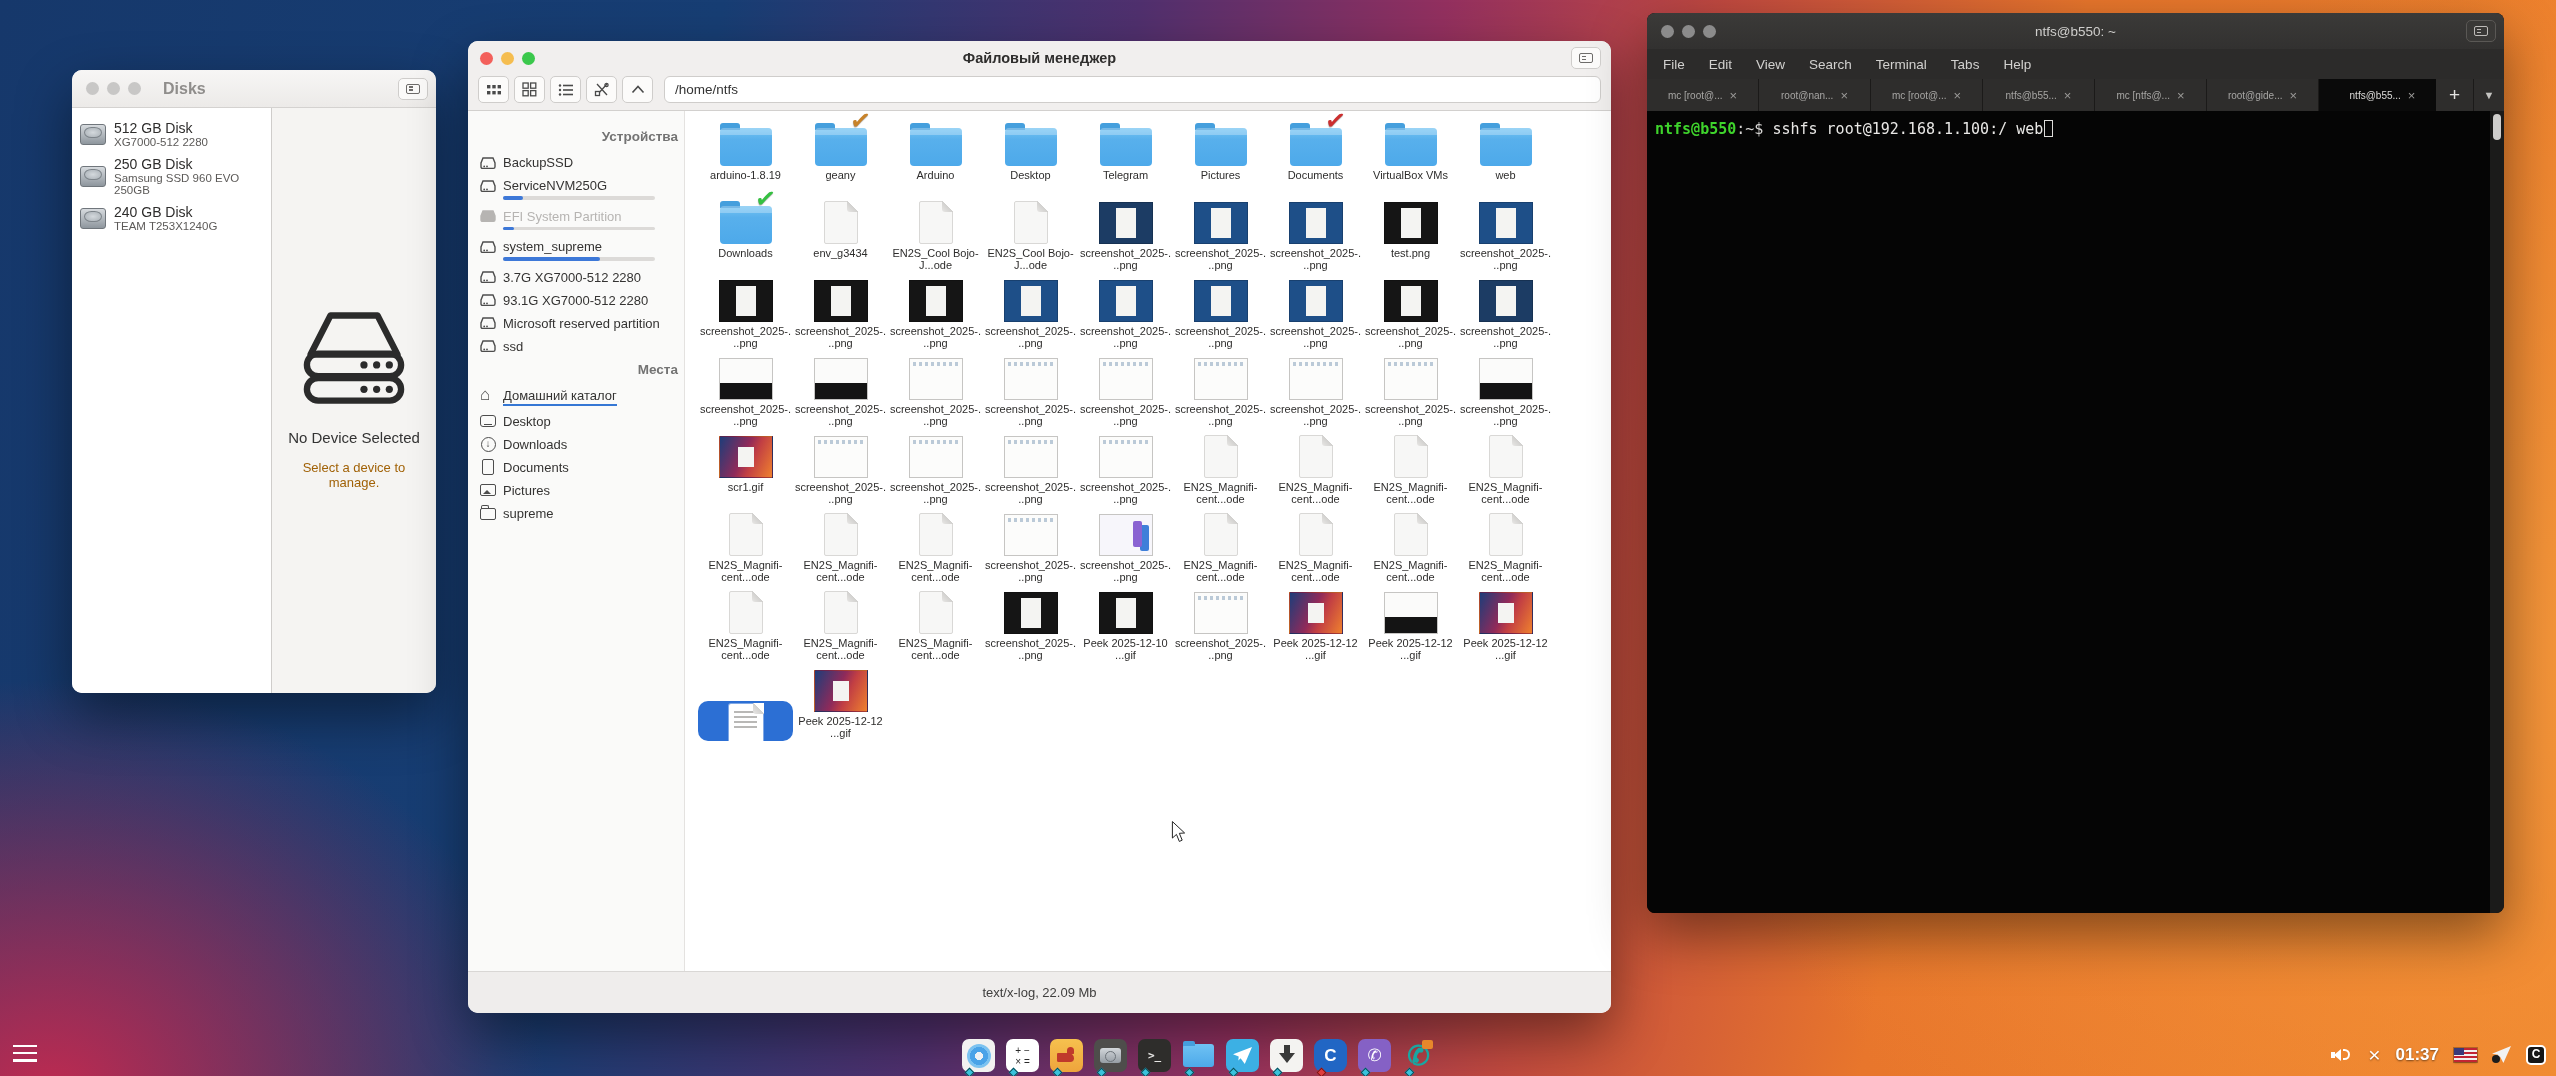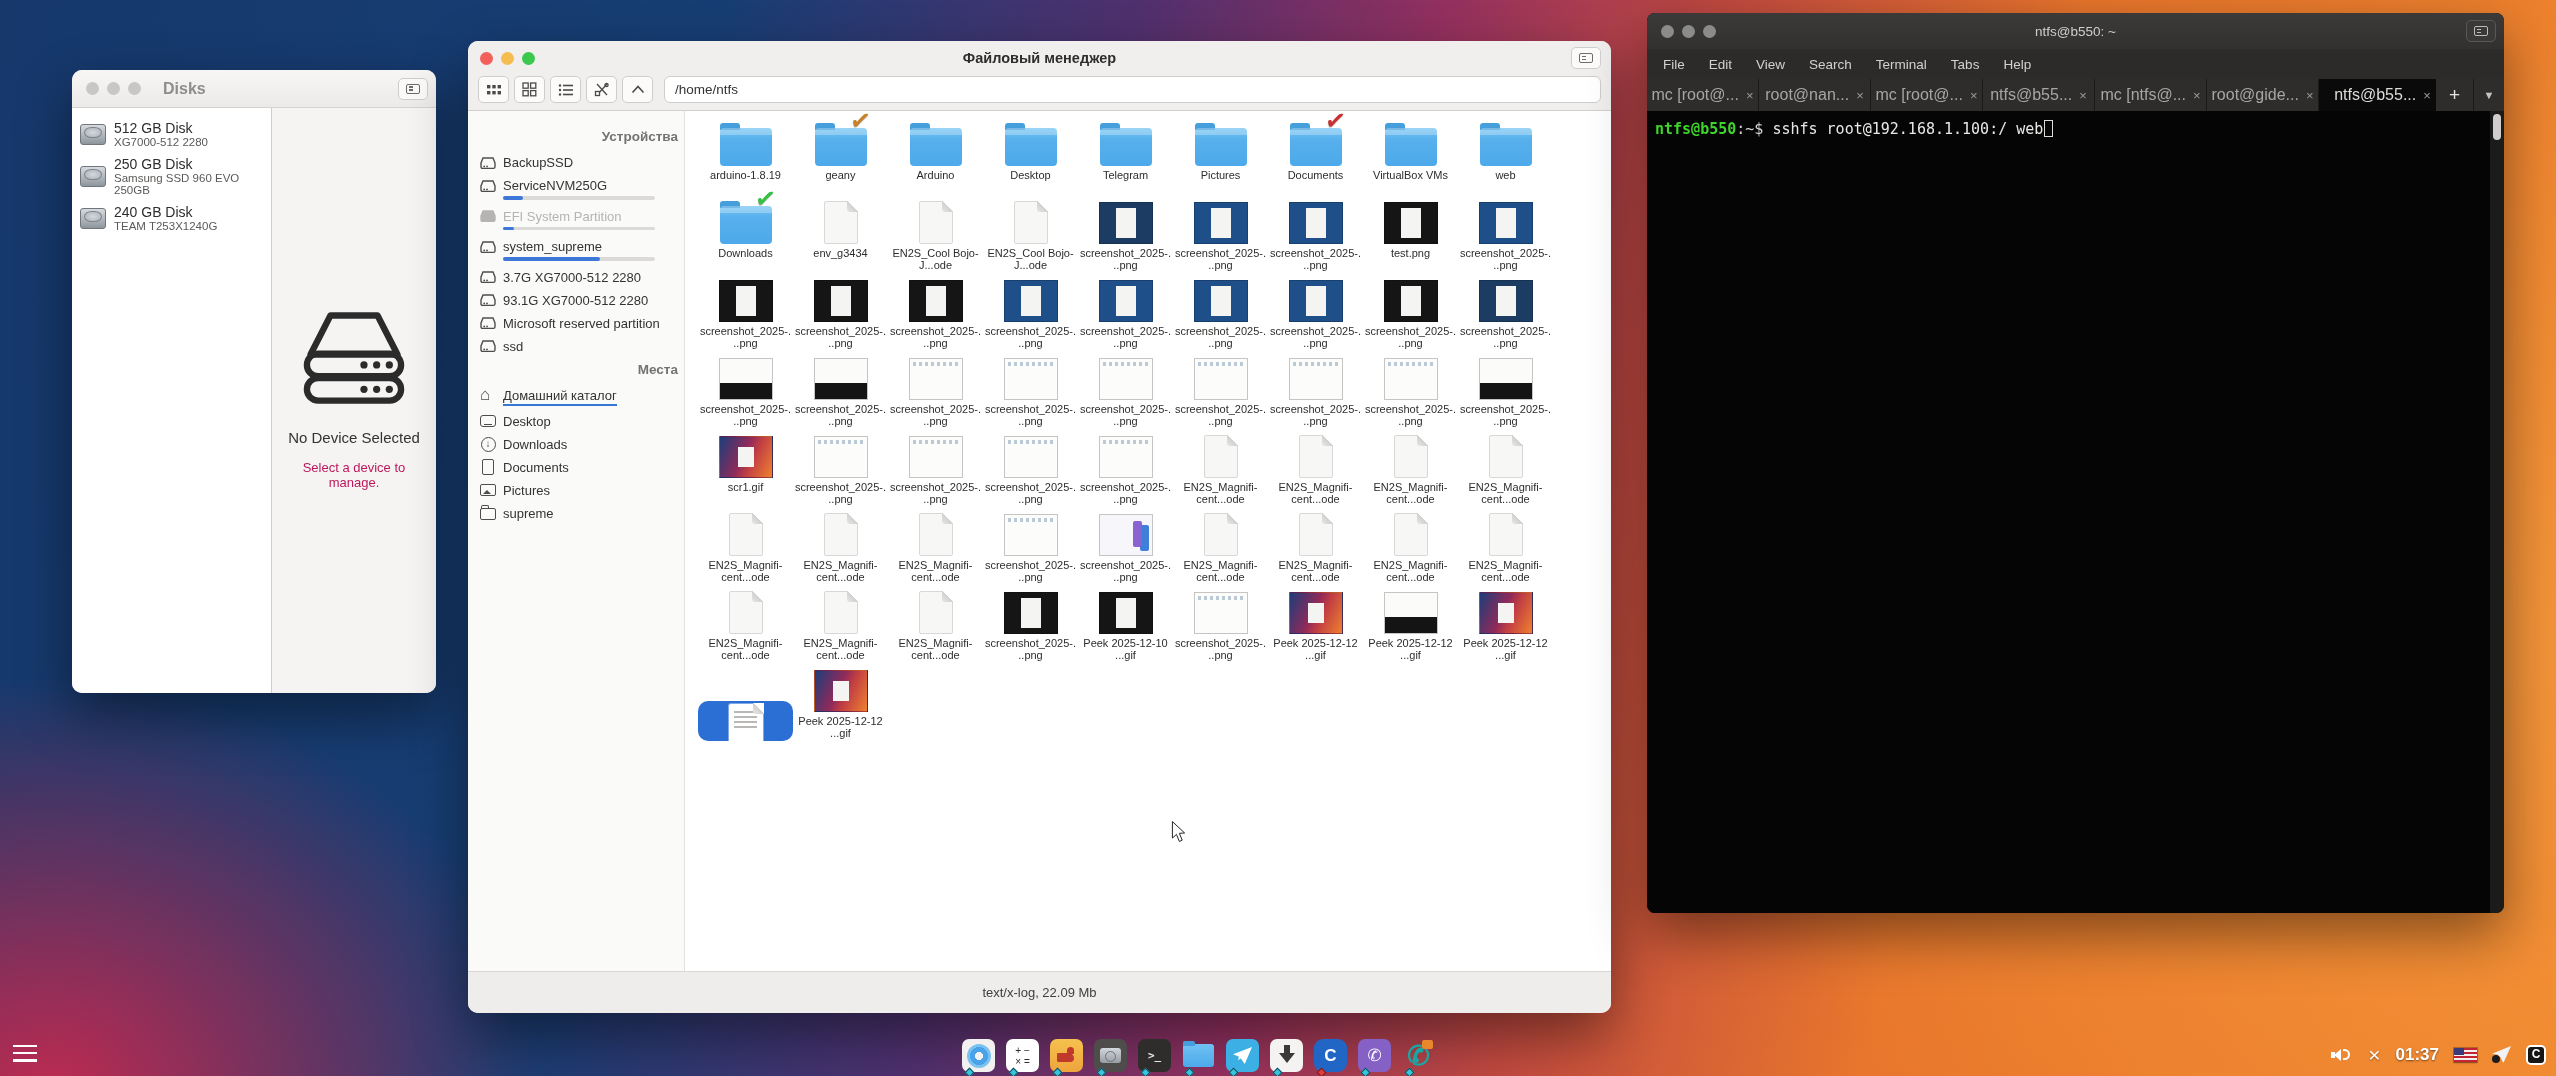--- a/index.html
+++ b/index.html
@@ -37,21 +37,21 @@
   .d-item{ display:flex; gap:8px; align-items:center; padding:4px 8px; cursor:default; }
   .d-drive-icon{ width:26px; height:21px; flex:none; border-radius:3px; border:1px solid #70767c;
     background:linear-gradient(180deg,#d7dbdf,#8e969d); position:relative; }
   .d-drive-icon::before{ content:""; position:absolute; left:3px; right:3px; top:2px; height:9px;
     border-radius:50% / 60%; background:radial-gradient(#d4d9dd,#a8afb5); border:1px solid #7d848a; }
   .d-name{ display:block; font-size:14px; color:#2e2d2c; }
   .d-model{ display:block; font-size:11.5px; color:#5c5a58; }
   .d-empty{ flex:1; background:#f5f4f2; display:flex; flex-direction:column; align-items:center; justify-content:center; padding:0 14px; text-align:center; }
   .d-bigicon{ margin-bottom:22px; }
   .d-empty-title{ font-size:15px; color:#333; }
-  .d-empty-sub{ font-size:13px; color:#be185d; width:130px;margin-top:14px; }
+  .d-empty-sub{ font-size:13px; color:#a16207; width:130px;margin-top:14px; }
 
   
   .fm{ left:468px; top:41px; width:1143px; height:972px; background:#fff; }
   .fm-titlebar{ height:34px; background:#f1efee; display:flex; align-items:center; padding:0 10px 0 12px; }
   .fm-title{ position:absolute; left:0; right:0; text-align:center; font-size:14.5px; font-weight:bold; color:#2f2e2d; pointer-events:none; }
   .fm-titlebar .winbtn{ margin-left:auto; z-index:1; }
   .fm-toolbar{ height:36px; background:#f1efee; border-bottom:1px solid #d2d0ce; display:flex; align-items:center; gap:5px; padding:0 10px 6px 10px; }
   .tb-btn{ width:31px; height:27px; background:#fcfbfa; border:1px solid #cfcdcb; border-radius:5px;
     display:flex; align-items:center; justify-content:center; cursor:pointer; color:#4a4a4a; }
   .fm-path{ flex:1; height:27px; margin-left:6px; border:1px solid #cfcdcb; border-radius:6px; background:#fff;
@@ -123,21 +123,21 @@
   
   .term{ left:1647px; top:13px; width:857px; height:900px; background:#050505; border-radius:8px; }
   .t-titlebar{ height:36px; background:linear-gradient(#3b3a38,#323130); display:flex; align-items:center; padding:0 8px 0 14px; position:relative; }
   .t-title{ position:absolute; left:0; right:0; text-align:center; font-size:13.5px; color:#cfcecc; pointer-events:none; }
   .t-titlebar .winbtn{ margin-left:auto; z-index:1; }
   .t-menubar{ height:30px; background:#2c2b2a; display:flex; align-items:center; gap:24px; padding:0 16px; }
   .t-menu-item{ font-size:13.5px; color:#d2d1cf; cursor:pointer; }
   .t-tabbar{ height:32px; background:#232221; display:flex; align-items:stretch; }
   .t-tab{ flex:0 0 112px; display:flex; align-items:center; justify-content:center; gap:7px;
     background:#2e2d2c; border-right:1px solid #1b1a19; cursor:pointer; min-width:0; }
-  .t-tab-label{ font-size:16px; color:#a7a6a4; white-space:nowrap; overflow:hidden; }
+  .t-tab-label{ font-size:10px; color:#a7a6a4; white-space:nowrap; overflow:hidden; }
   .t-tab.active{ background:#0a0a0a; flex-basis:128px; }
   .t-tab.active .t-tab-label{ color:#dddcda; }
   .tab-close{ color:#9b9a98; font-size:13px; line-height:1; cursor:pointer; }
   .tab-close::before{ content:"×"; }
   .t-newtab{ width:38px; display:flex; align-items:center; justify-content:center; background:#2e2d2c; color:#e4e3e1; font-size:19px; cursor:pointer; border-right:1px solid #1b1a19; }
   .t-newtab::before{ content:"+"; }
   .t-caret{ width:30px; display:flex; align-items:center; justify-content:center; background:#2e2d2c; color:#c4c3c1; font-size:11px; cursor:pointer; }
   .t-caret::before{ content:"▼"; }
   .t-body{ position:absolute; top:98px; bottom:0; left:0; right:14px; background:#050505; padding:9px 0 0 8px;
     font-family:"DejaVu Sans Mono",monospace; font-size:15px; white-space:pre; }

